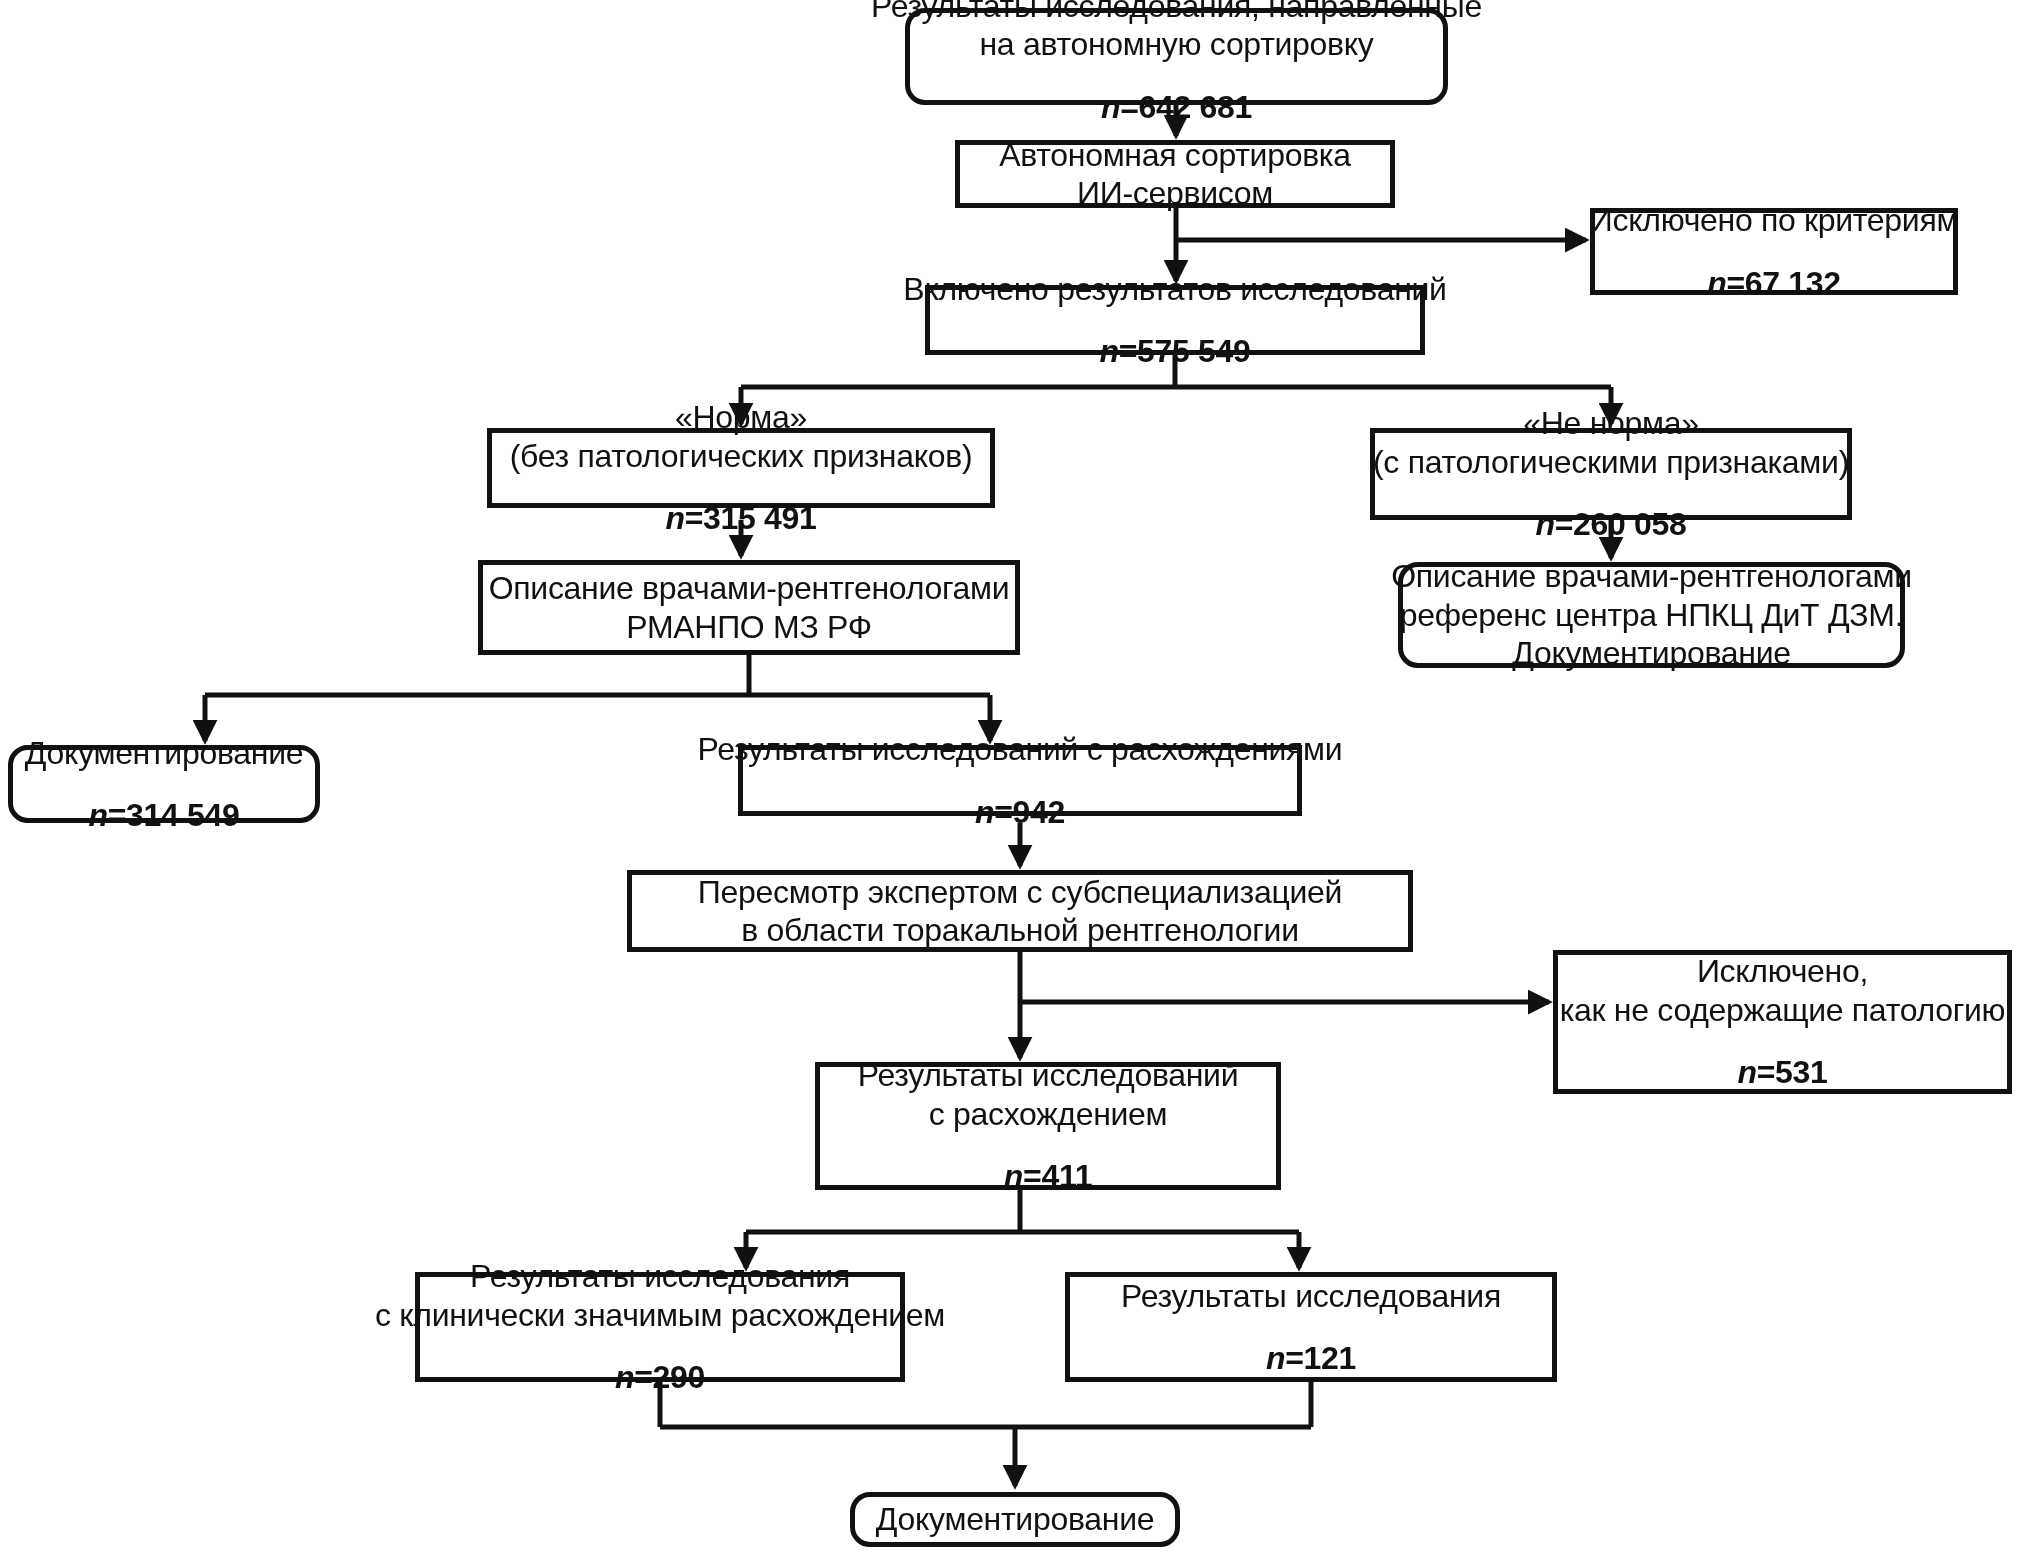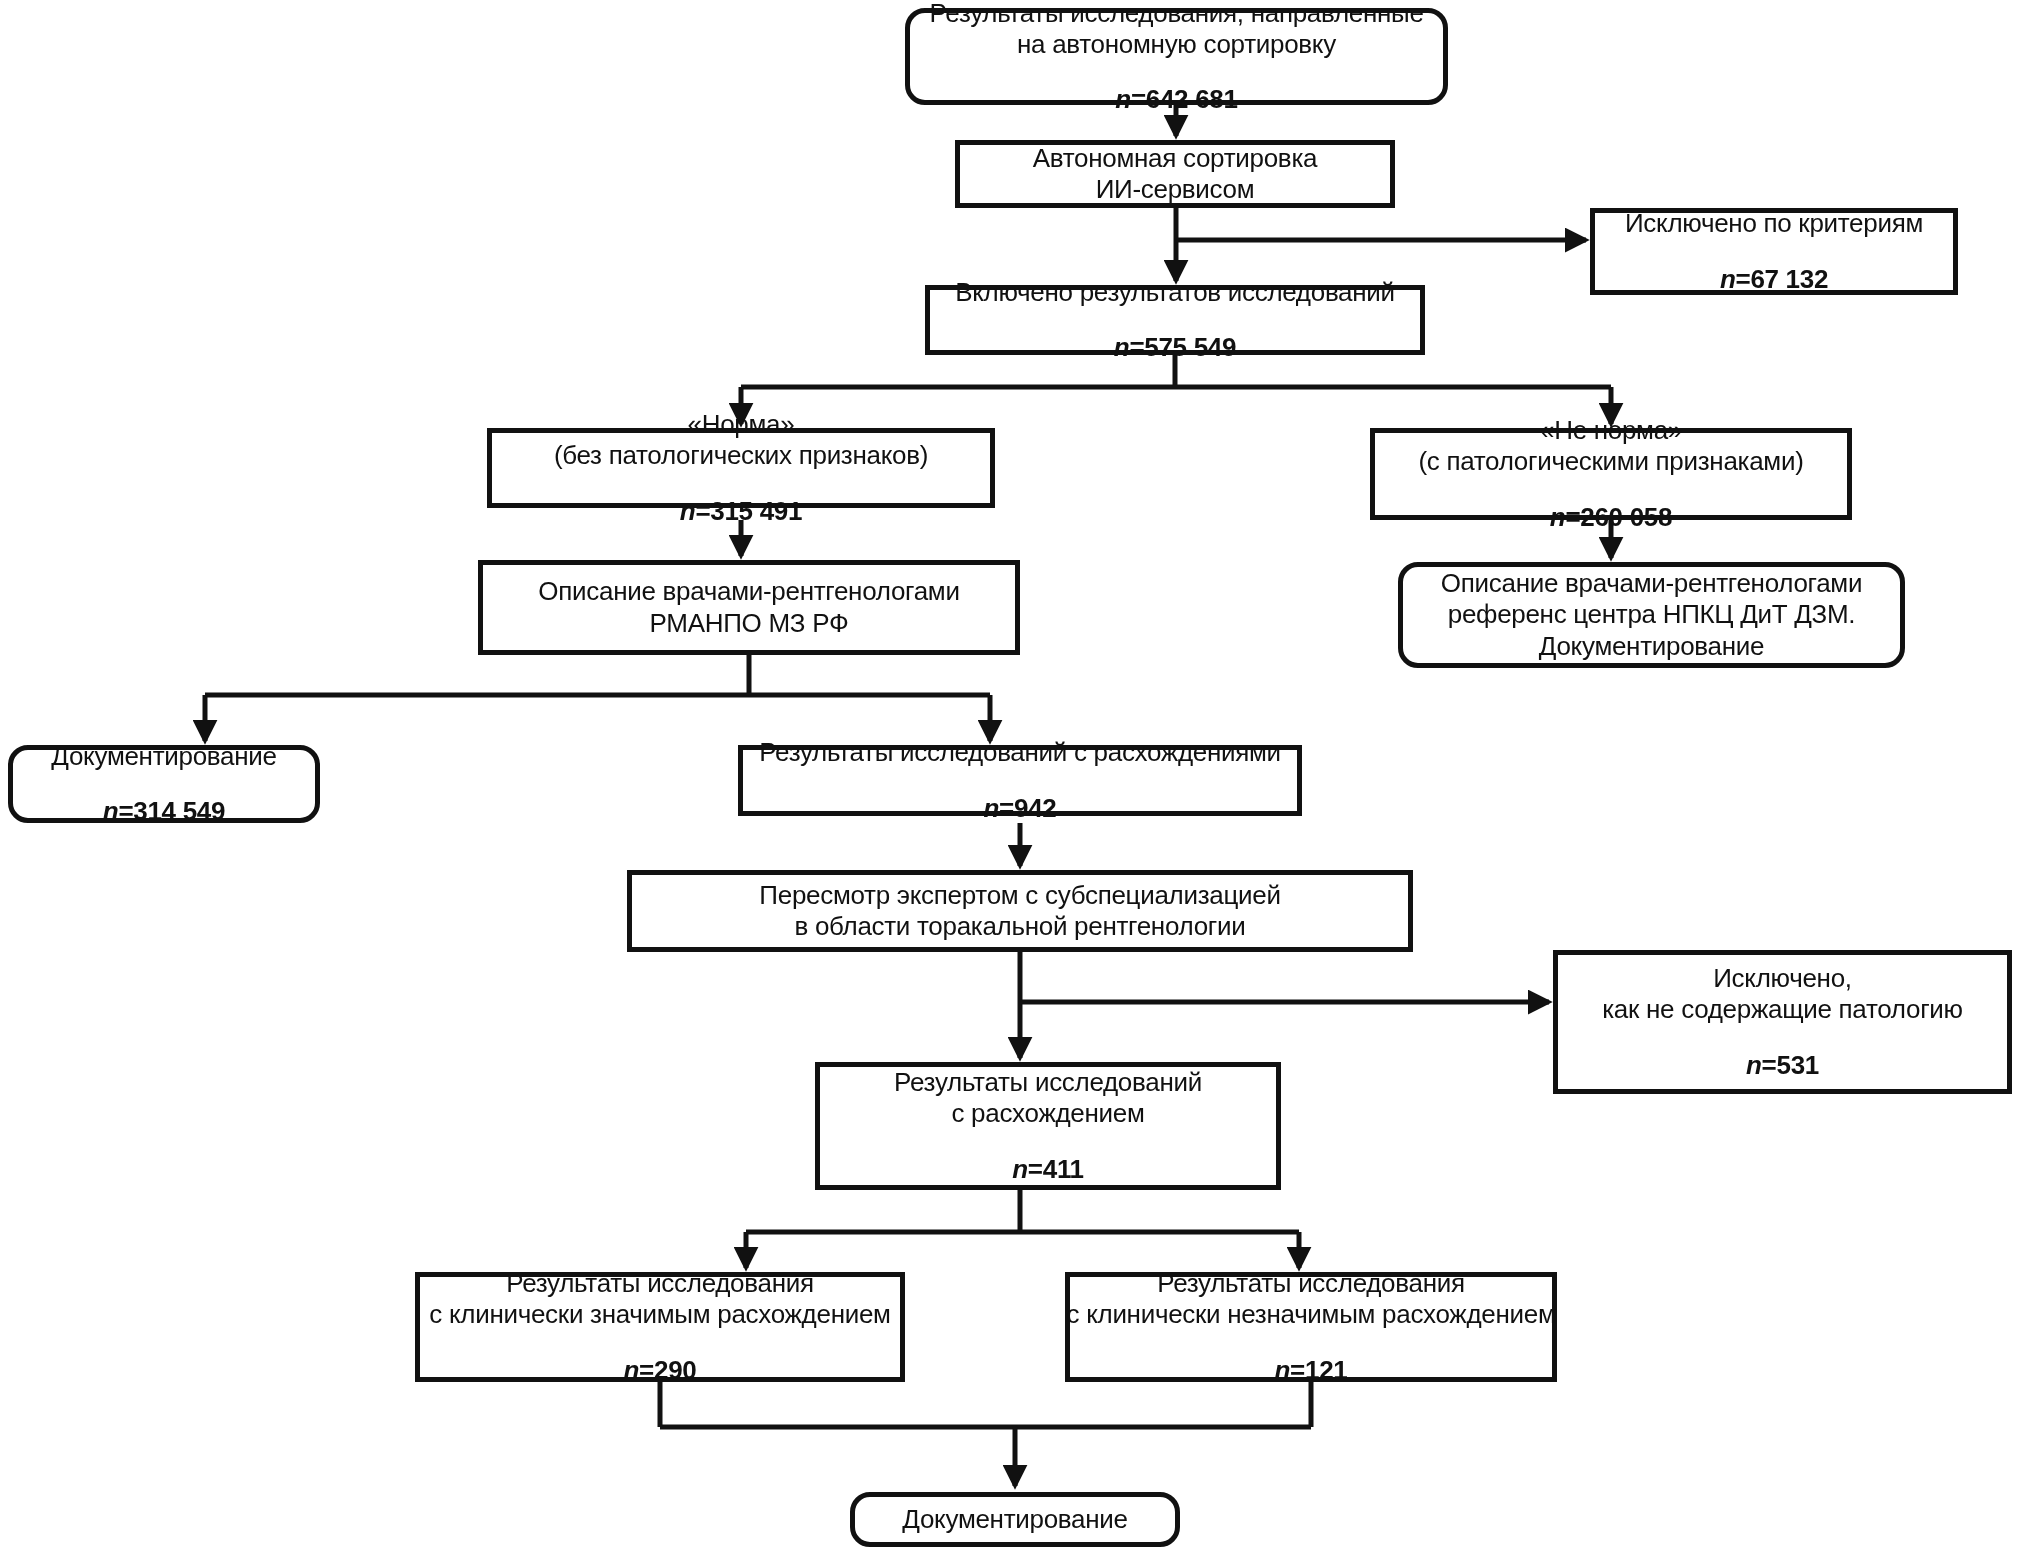--- a/index.html
+++ b/index.html
@@ -15,21 +15,21 @@
   .box{
     position:absolute;
     box-sizing:border-box;
     background:#ffffff;
     border:5px solid #111111;
     display:flex;
     flex-direction:column;
     align-items:center;
     justify-content:center;
     text-align:center;
-    font-size:26px;
+    font-size:32px;
     line-height:1.2;
     letter-spacing:-0.3px;
     z-index:2;
     padding:2px 20px;
   }
   .rounded{border-radius:20px;}
   .ln{display:block;white-space:nowrap;}
   .nline{font-weight:bold;white-space:nowrap;margin-top:24px;}
   .nvar{font-style:italic;font-weight:bold;}
   .nval,.neq{font-weight:bold;font-style:normal;}
@@ -140,21 +140,20 @@
   </div>
 
   <div class="box" style="left:415px;top:1272px;width:490px;height:110px">
     <span class="ln">Результаты исследования</span>
     <span class="ln">с клинически значимым расхождением</span>
     <span class="ln nline"><span class="nvar">n</span><span class="neq">=</span><span class="nval">290</span></span>
   </div>
 
   <div class="box" style="left:1065px;top:1272px;width:492px;height:110px">
     <span class="ln">Результаты исследования</span>
-    <span class="ln">с клинически незначимым расхождением</span>
     <span class="ln nline"><span class="nvar">n</span><span class="neq">=</span><span class="nval">121</span></span>
   </div>
 
   <div class="box rounded" style="left:850px;top:1492px;width:330px;height:55px">
     <span class="ln">Документирование</span>
   </div>
 
 </div>
 
 </body></html>

